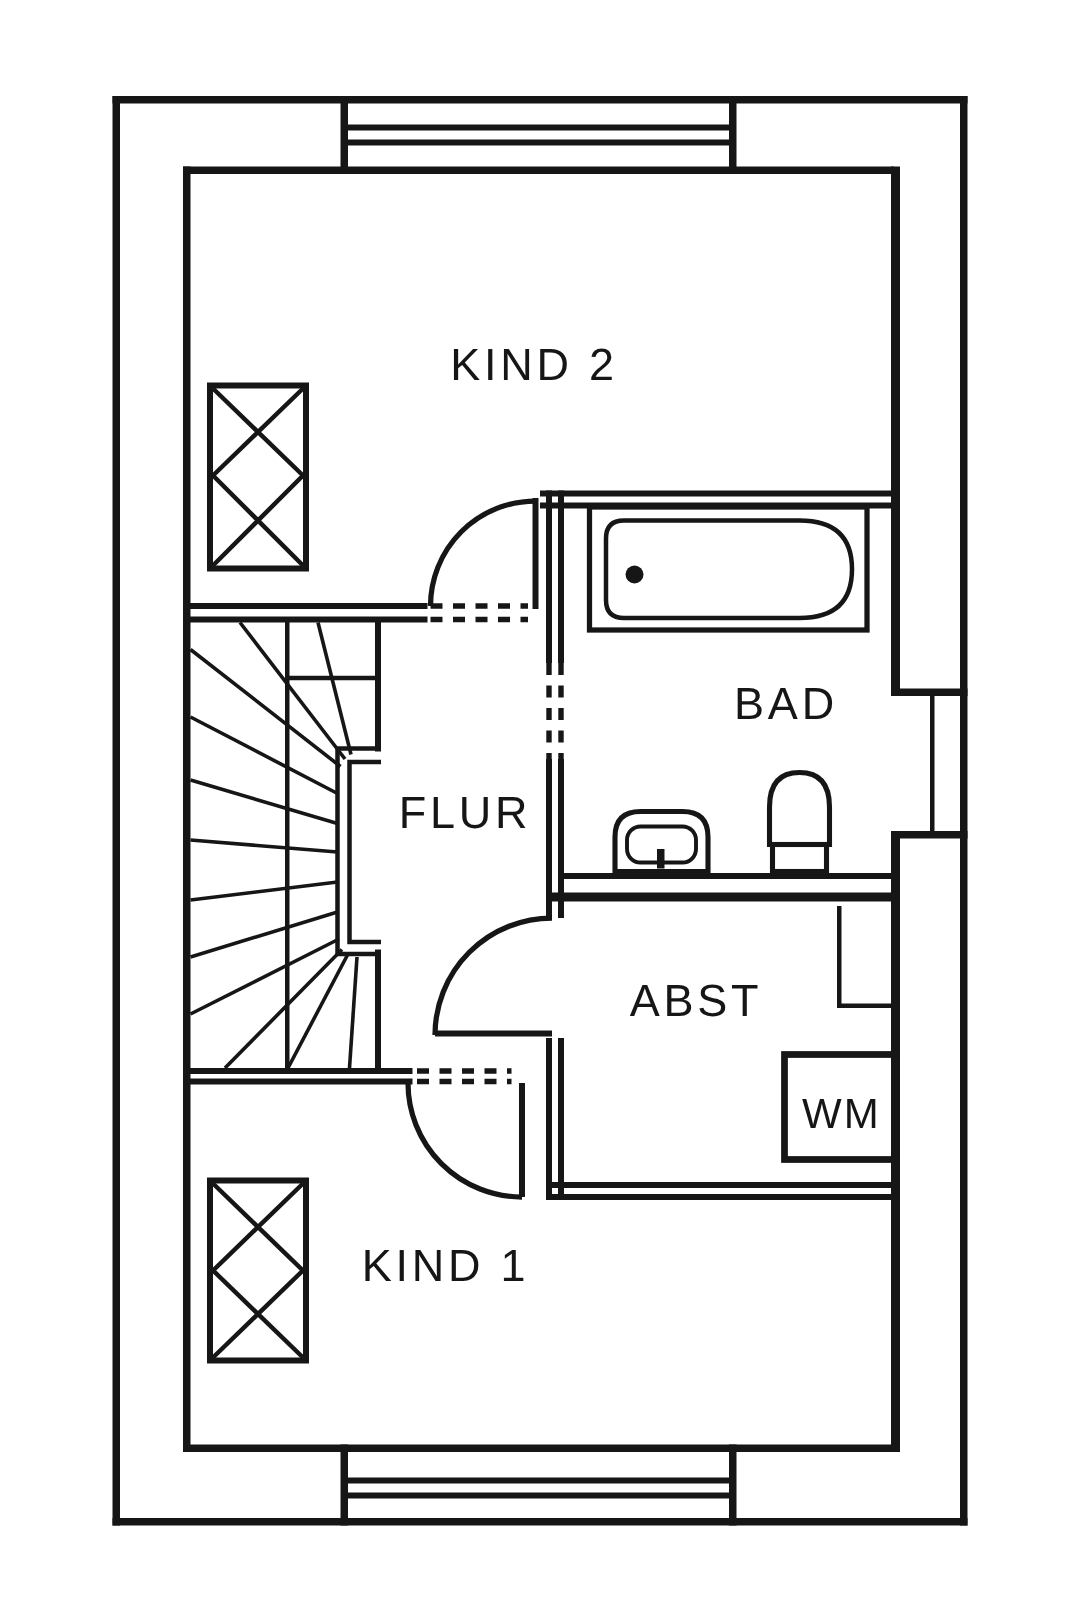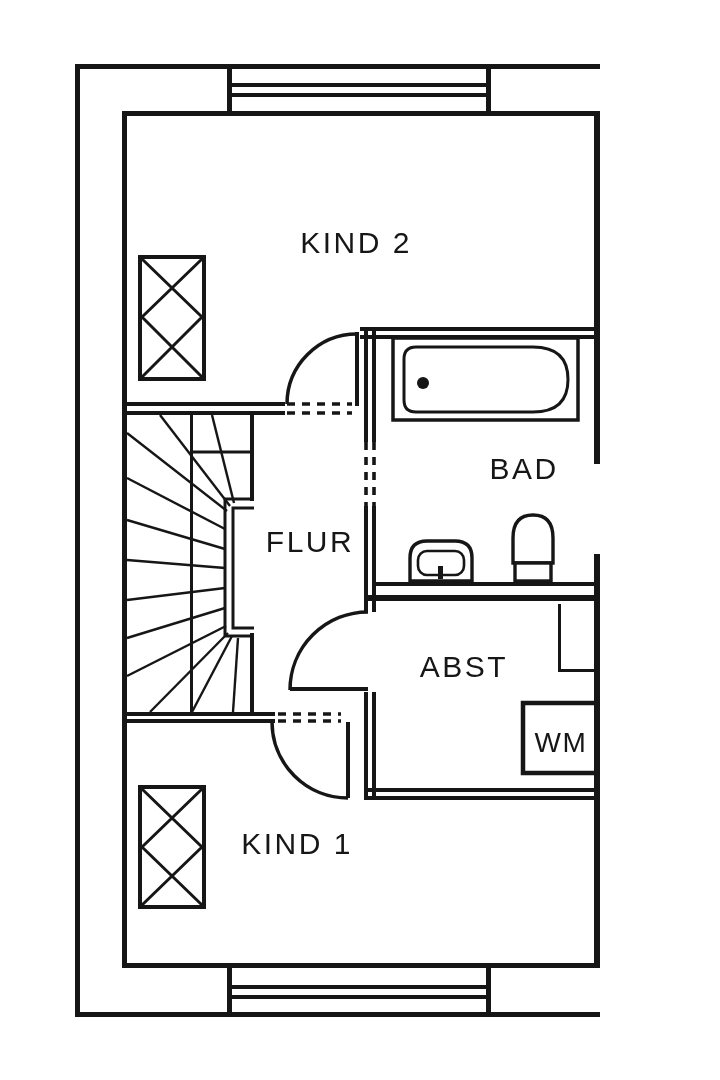--- a/index.html
+++ b/index.html
@@ -1,16 +1,16 @@
 <!DOCTYPE html>
 <html><head>
 <meta charset="utf-8">
 <style>
   html,body{margin:0;padding:0;background:#ffffff;}
-  .page{position:relative;width:600px;height:1080px;background:#ffffff;overflow:hidden;
+  .page{position:relative;width:720px;height:1080px;background:#ffffff;overflow:hidden;
         font-family:"Liberation Sans", sans-serif;}
   svg{position:absolute;left:0;top:0;}
   .wall{fill:#161616;}
   .thin{stroke:#161616;stroke-width:3;fill:none;}
   .med{stroke:#161616;stroke-width:3.5;fill:none;}
   .tread{stroke:#161616;stroke-width:2.4;fill:none;}
   .dash{stroke:#161616;stroke-width:3.6;fill:none;stroke-dasharray:8 7;}
   .fixture{stroke:#161616;stroke-width:3.4;fill:#ffffff;}
   .roomlabel{font-size:30px;letter-spacing:2.5px;fill:#161616;font-weight:500;
              text-anchor:middle;}

